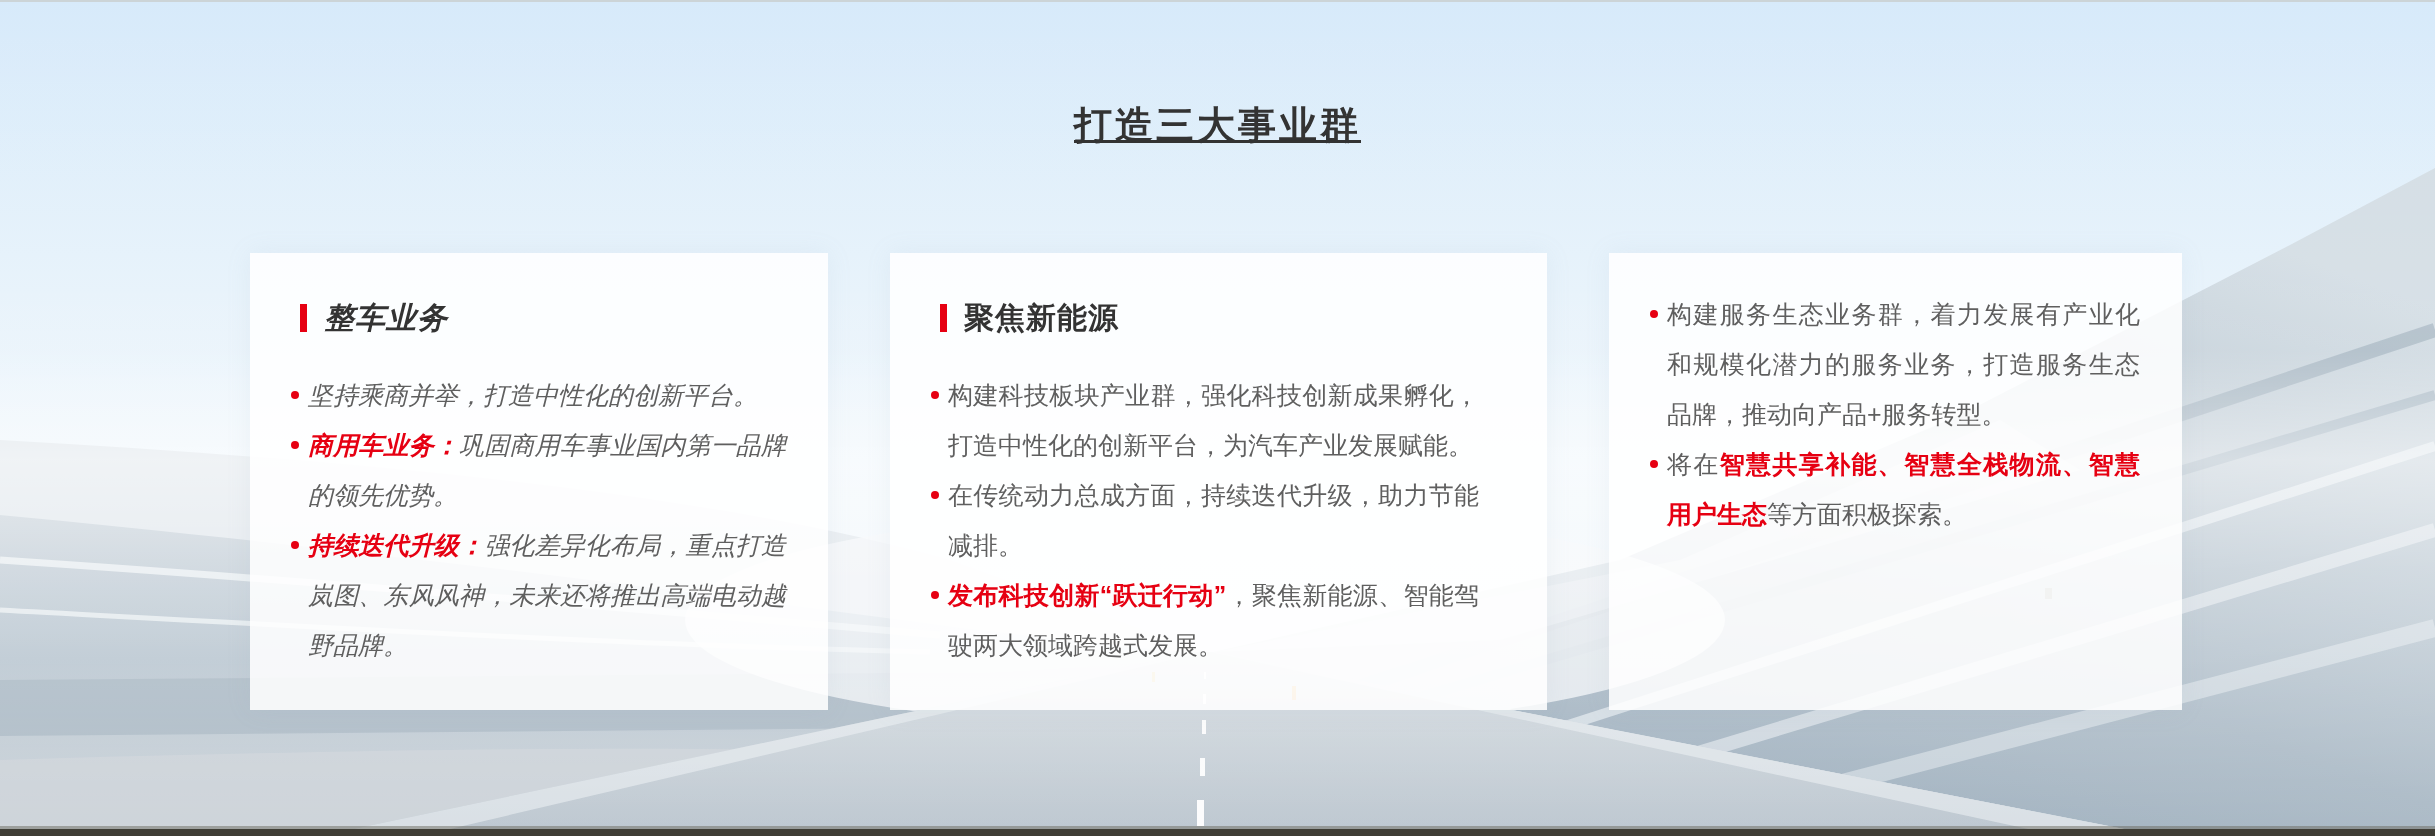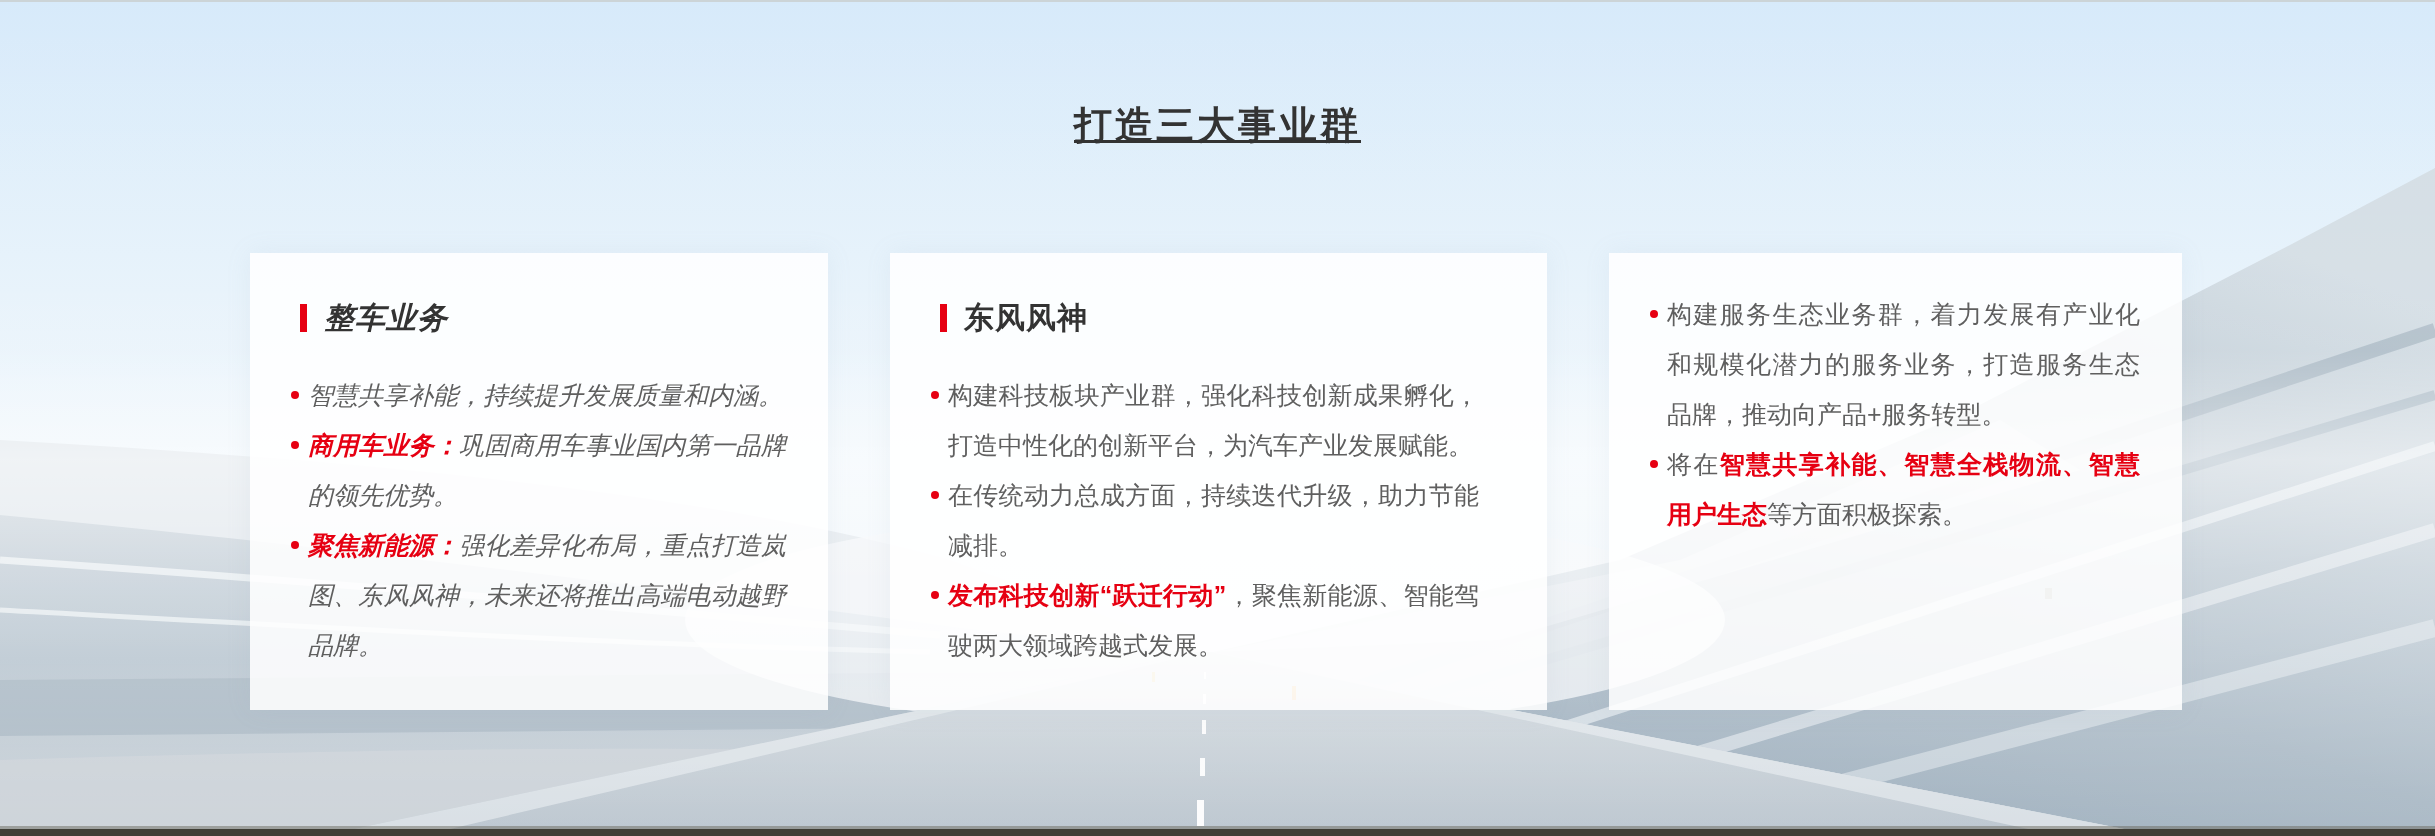--- a/index.html
+++ b/index.html
@@ -120,30 +120,30 @@
 
   <h1 class="page-title">打造三大事业群</h1>
 
   <div class="cards">
   <section class="card card-1">
     <header class="card-header">
       <span class="red-bar"></span>
       <h2 class="card-title">整车业务</h2>
     </header>
     <ul class="bullets">
-          <li class="bullet"><span class="seg">智慧共享补能，持续提升发展质量和内涵。</span></li>
+          <li class="bullet"><span class="seg">坚持乘商并举，打造中性化的创新平台。</span></li>
           <li class="bullet"><span class="seg seg-red">商用车业务：</span><span class="seg">巩固商用车事业国内第一品牌的领先优势。</span></li>
-          <li class="bullet"><span class="seg seg-red">聚焦新能源：</span><span class="seg">强化差异化布局，重点打造岚图、东风风神，未来还将推出高端电动越野品牌。</span></li>
+          <li class="bullet"><span class="seg seg-red">持续迭代升级：</span><span class="seg">强化差异化布局，重点打造岚图、东风风神，未来还将推出高端电动越野品牌。</span></li>
         </ul>
   </section>
 
   <section class="card card-2">
     <header class="card-header">
       <span class="red-bar"></span>
-      <h2 class="card-title">东风风神</h2>
+      <h2 class="card-title">聚焦新能源</h2>
     </header>
     <ul class="bullets">
           <li class="bullet"><span class="seg">构建科技板块产业群，强化科技创新成果孵化，打造中性化的创新平台，为汽车产业发展赋能。</span></li>
           <li class="bullet"><span class="seg">在传统动力总成方面，持续迭代升级，助力节能减排。</span></li>
           <li class="bullet"><span class="seg seg-red">发布科技创新“跃迁行动”</span><span class="seg">，聚焦新能源、智能驾驶两大领域跨越式发展。</span></li>
         </ul>
   </section>
 
   <section class="card card-3">
     <ul class="bullets">

